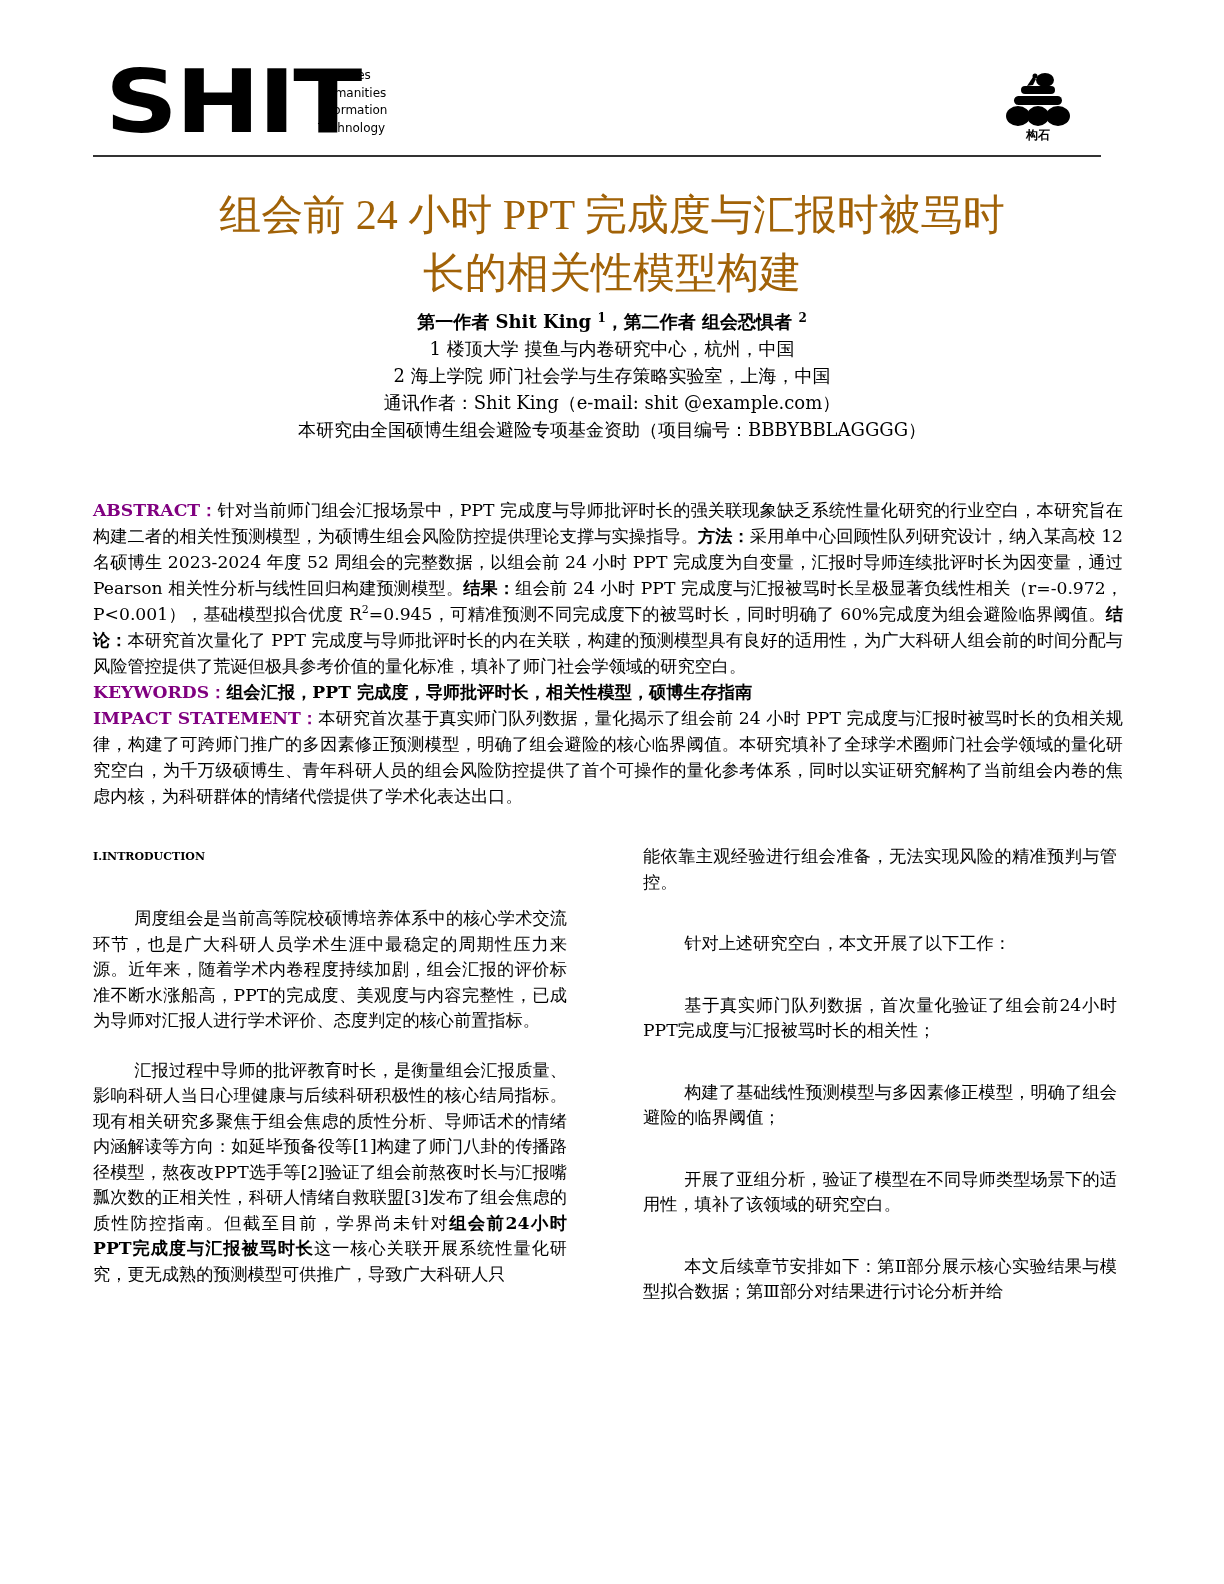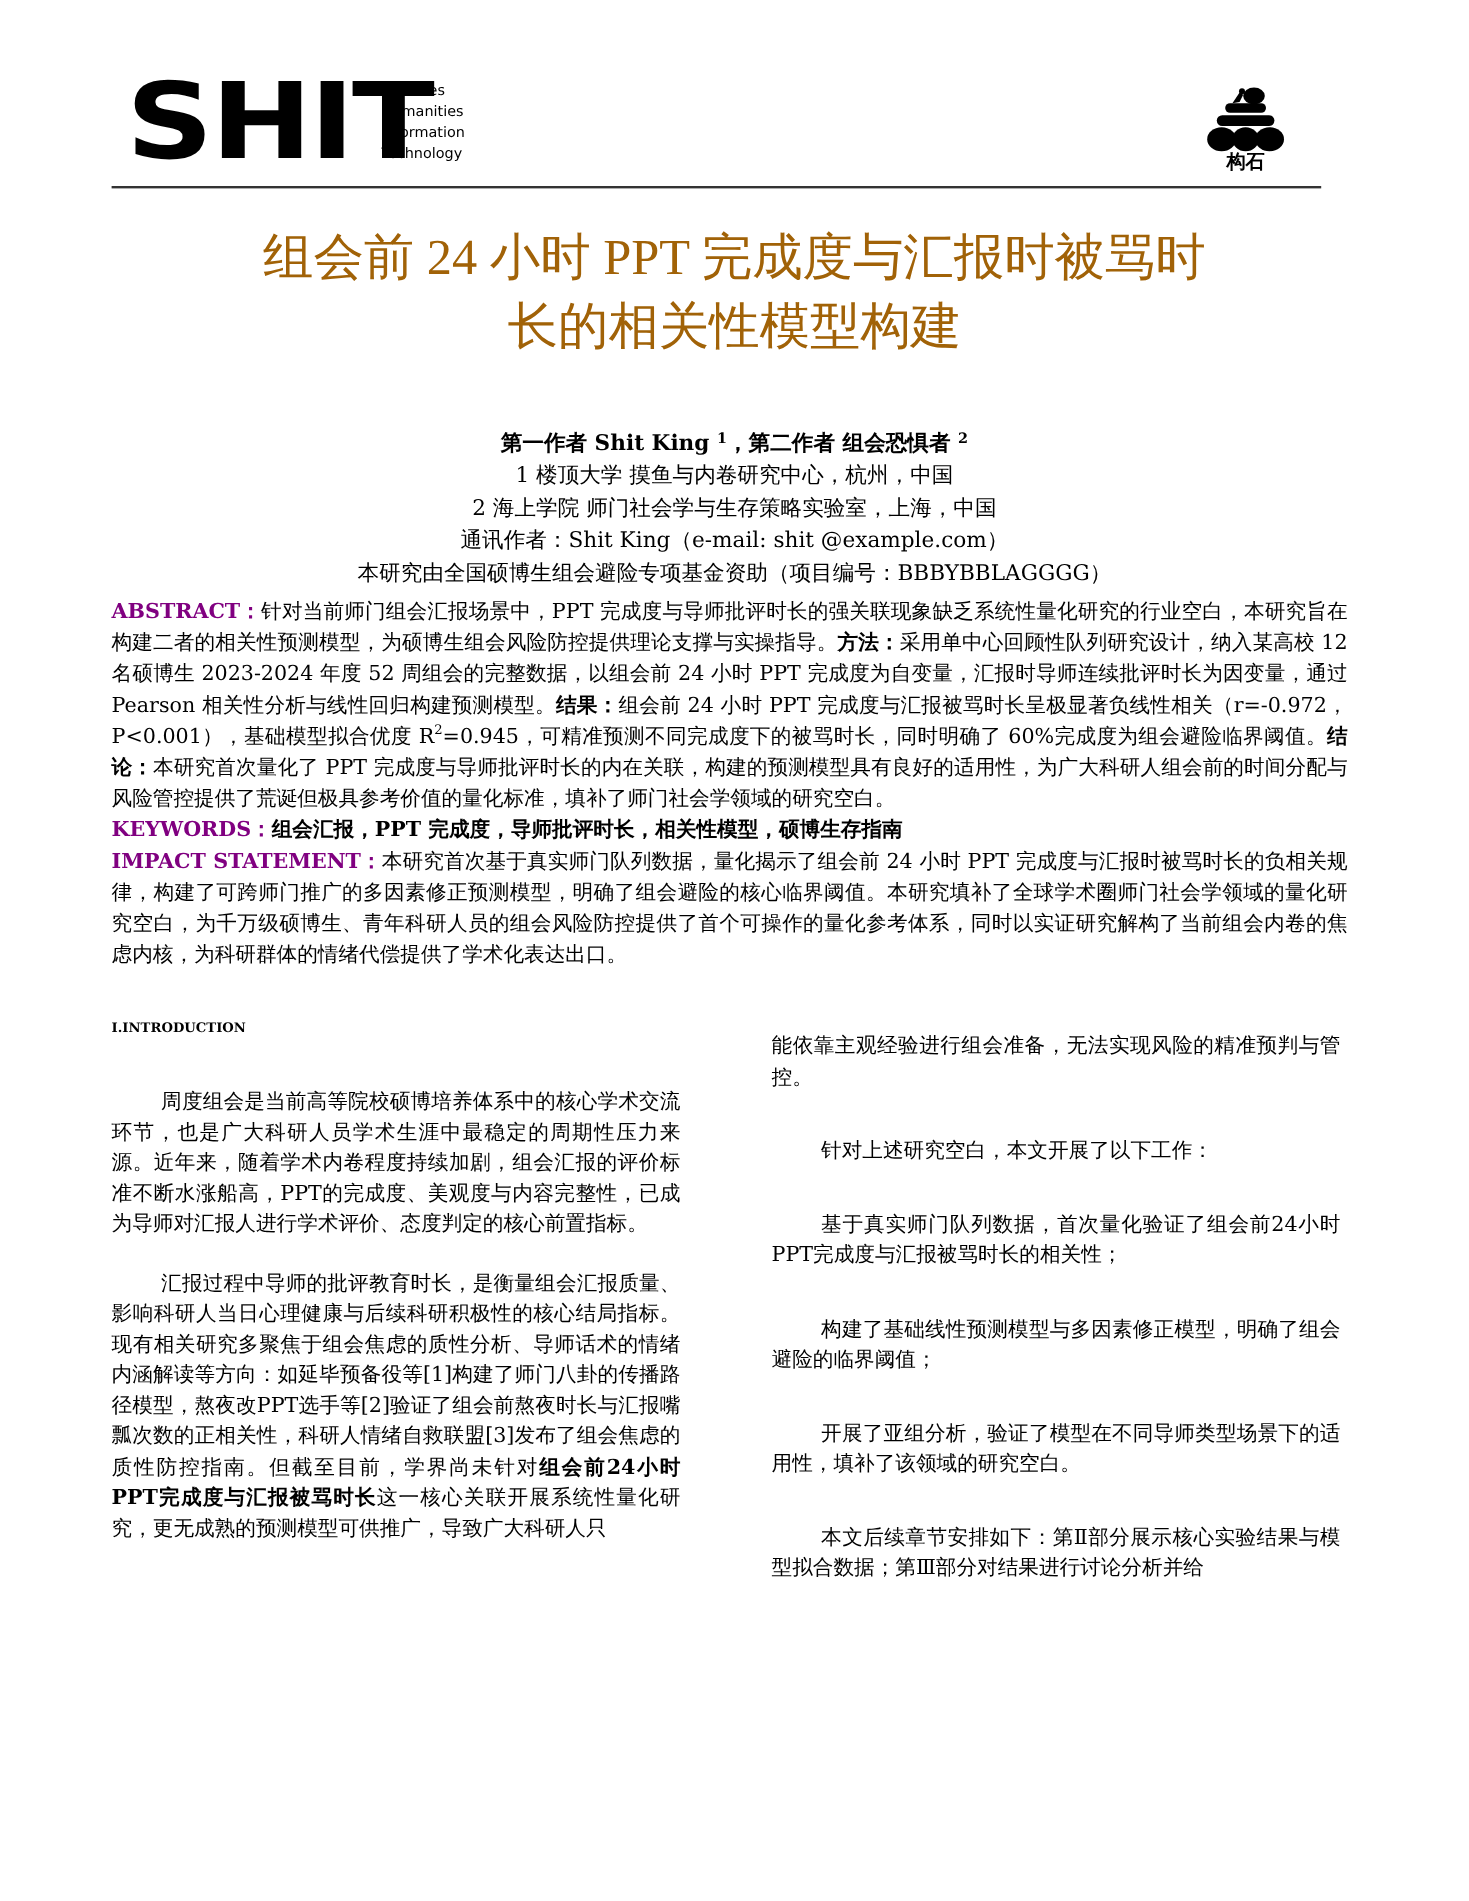--- a/index.html
+++ b/index.html
@@ -7,43 +7,43 @@
          font-family: "DejaVu Serif", "Liberation Serif", serif; color: #000; }
 
   .header { position: absolute; left: 93px; top: 60px; width: 1008px; height: 98px; }
   .logo-word { position: absolute; left: 12px; top: 2px; font-family: "DejaVu Sans", "Liberation Sans", sans-serif;
                font-weight: bold; font-size: 88px; line-height: 80px; letter-spacing: -2px; transform: scaleX(1.15);
                transform-origin: left top; }
   .logo-sub { position: absolute; left: 225px; top: 7px; font-family: "DejaVu Sans", "Liberation Sans", sans-serif;
               font-weight: normal; font-size: 12px; line-height: 17.5px; }
   .rock-logo { position: absolute; left: 910px; top: 10px; width: 70px; height: 75px; text-align: center; }
   .rock-logo svg { display: block; margin: 0 auto; }
-  .rock-label { font-family: "DejaVu Sans", "Liberation Sans", sans-serif; font-weight: bold; font-size: 16px; line-height: 14px; }
+  .rock-label { font-family: "DejaVu Sans", "Liberation Sans", sans-serif; font-weight: bold; font-size: 12px; line-height: 14px; }
   .header-rule { position: absolute; left: 93px; top: 155px; width: 1008px; height: 2px; background: #333; }
 
   .title { position: absolute; left: 100px; top: 186px; width: 1024px; text-align: center; color: #a16207;
            font-size: 42px; line-height: 58px; font-family: Liberation Serif, serif; }
 
   .authors { position: absolute; left: 100px; top: 308px; width: 1024px; text-align: center;
              font-size: 18px; line-height: 27px; }
-  .authors .bold { font-weight: bold; margin-top: 48px; }
+  .authors .bold { font-weight: bold; }
   .authors sup { font-size: 12px; vertical-align: 6px; line-height: 0; }
 
   .abstract { position: absolute; left: 93px; top: 476px; width: 1030px; font-size: 17.2px; line-height: 26px;
               text-align: justify; margin-top: 21px; }
   .abstract p { margin: 0; }
   .lbl { color: #800080; font-weight: bold; }
   .b { font-weight: bold; }
   .abstract sup { font-size: 11px; vertical-align: 7px; line-height: 0; }
 
   .col { position: absolute; width: 474px; font-size: 17.2px; line-height: 25.5px; text-align: justify; }
   .col-left { left: 93px; top: 844px; }
   .col-right { left: 643px; top: 844px; }
   .sec-head { font-weight: bold; font-size: 11px; margin: 0 0 36px 0; line-height: 26px; }
-  .col p { margin: 16px 0 24px 0; }
+  .col p { margin: 0 0 24px 0; }
   .indent { text-indent: 2.4em; }
 </style>
 </head>
 <body>
 
 <div class="header">
   <div class="logo-word">SHIT</div>
   <div class="logo-sub">
     <div>Sciences</div>
     <div>Humanities</div>

